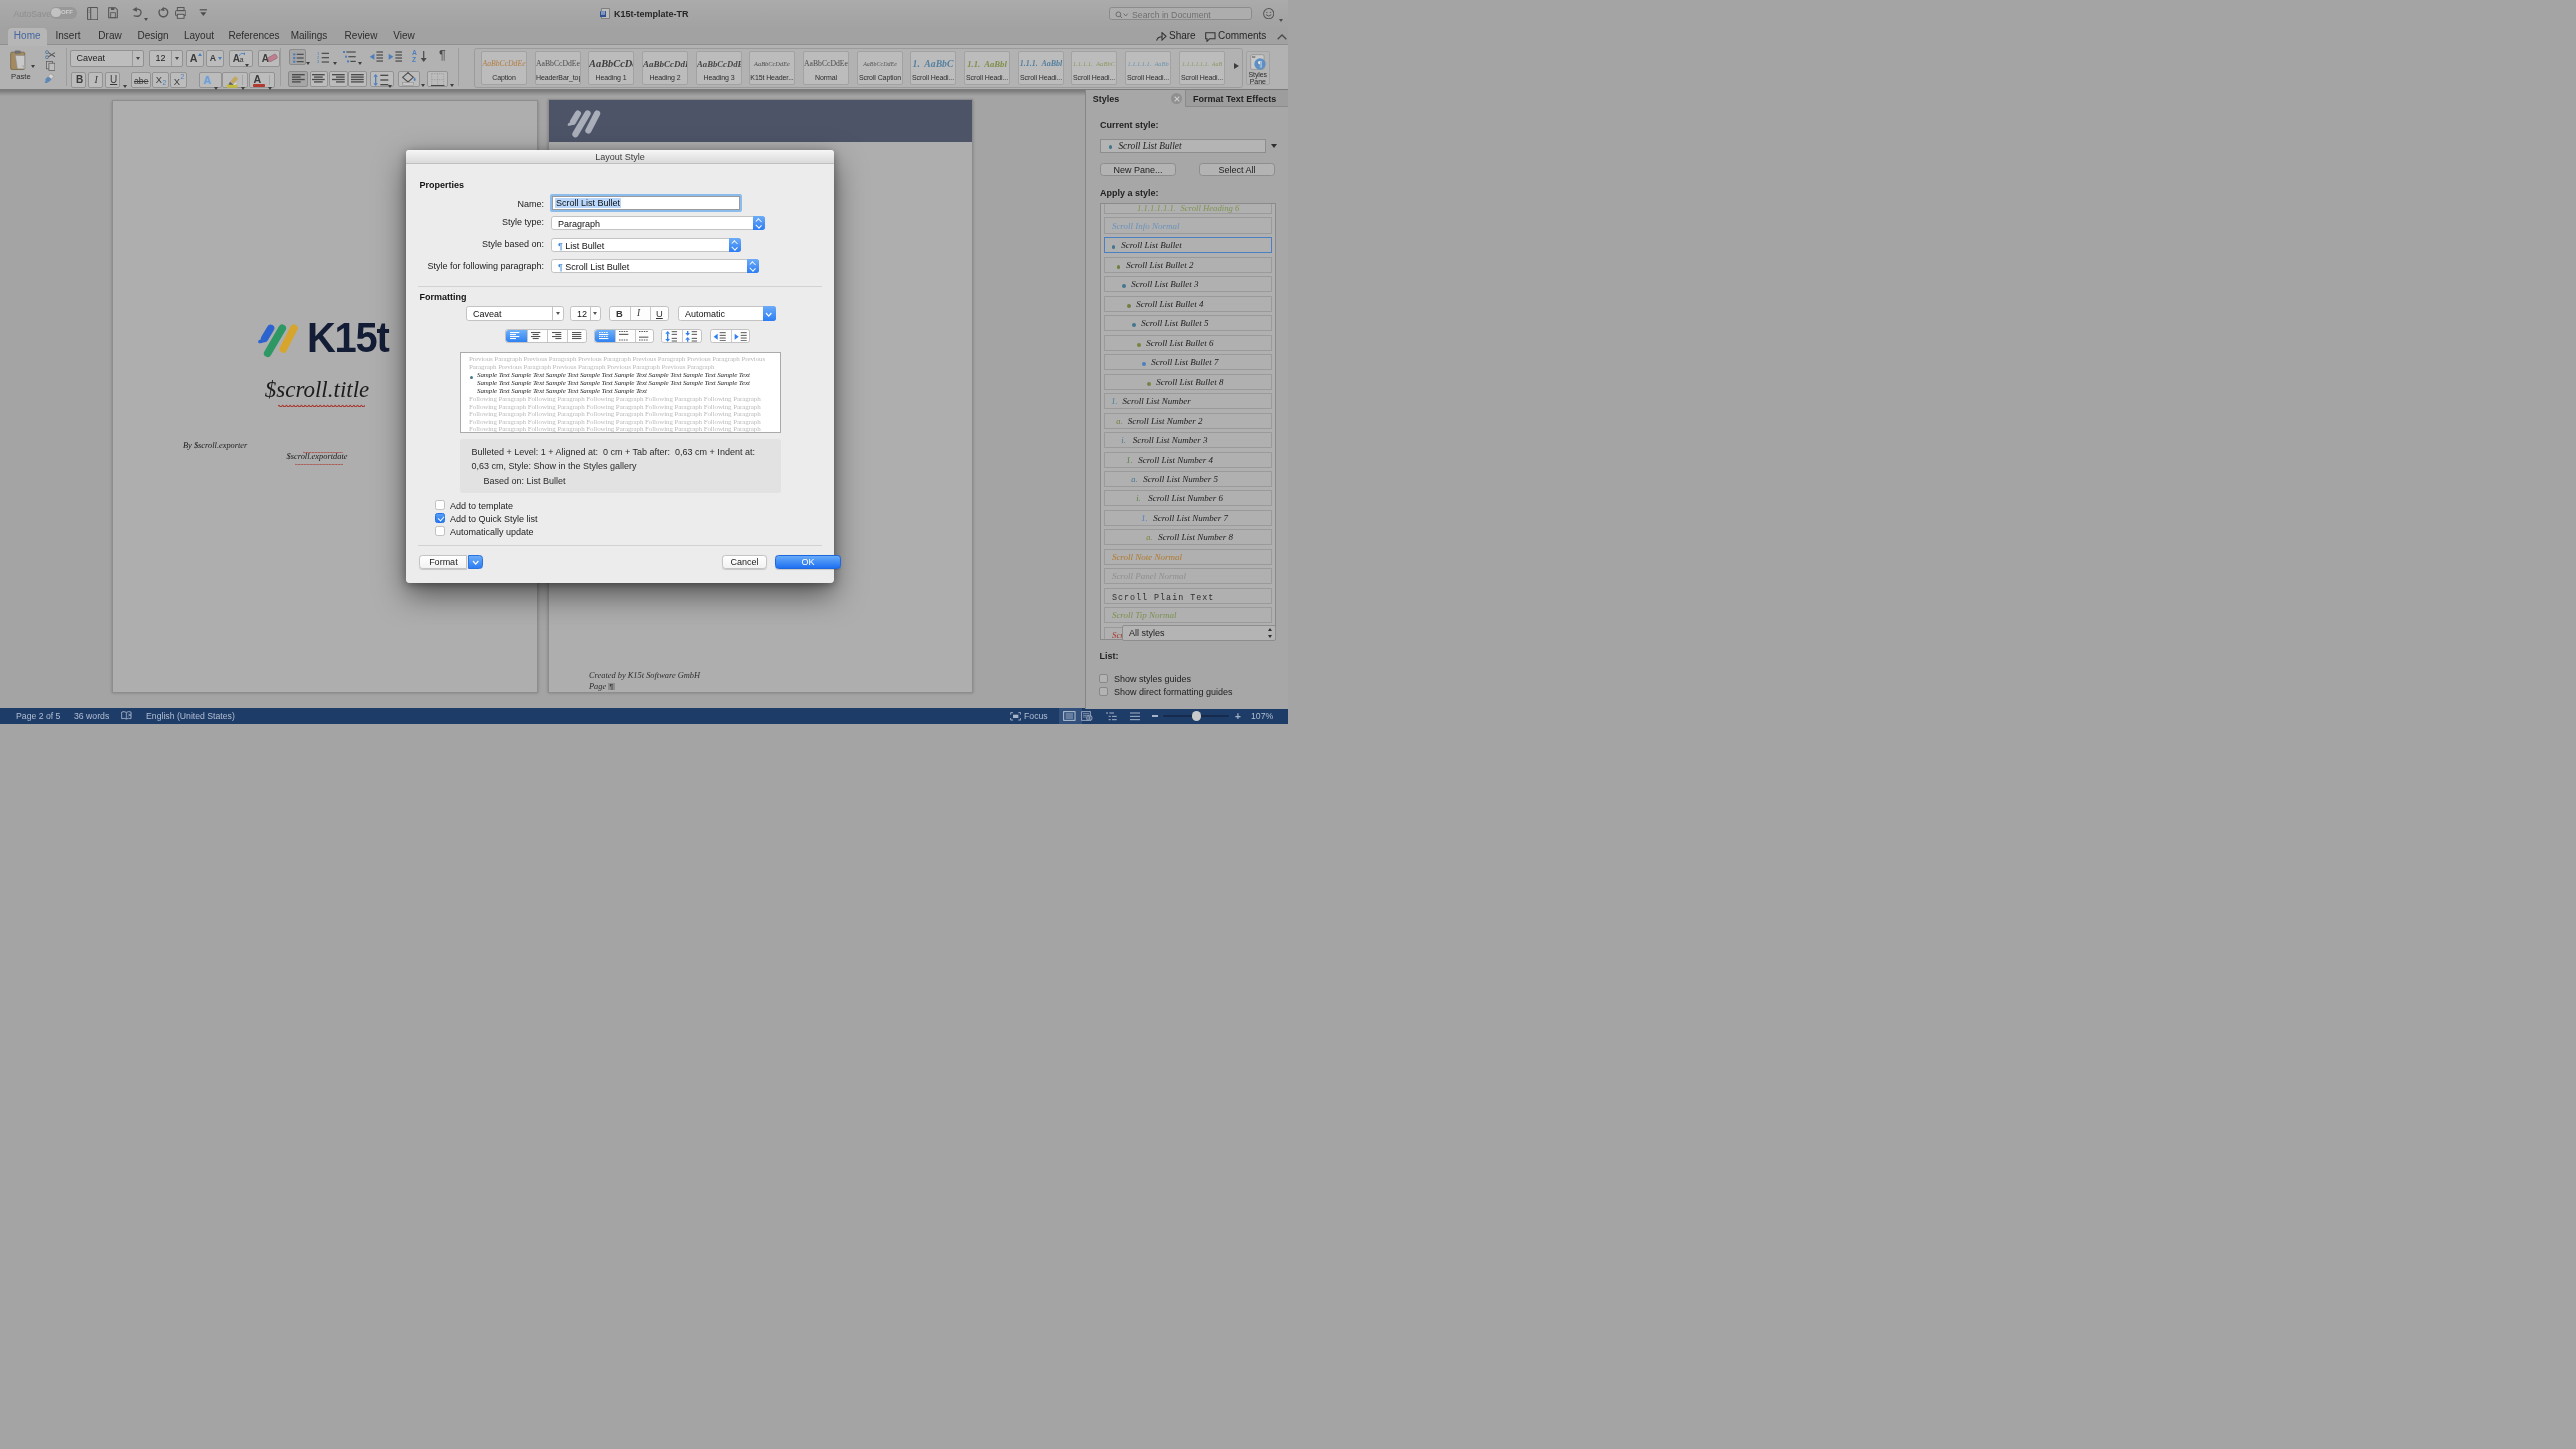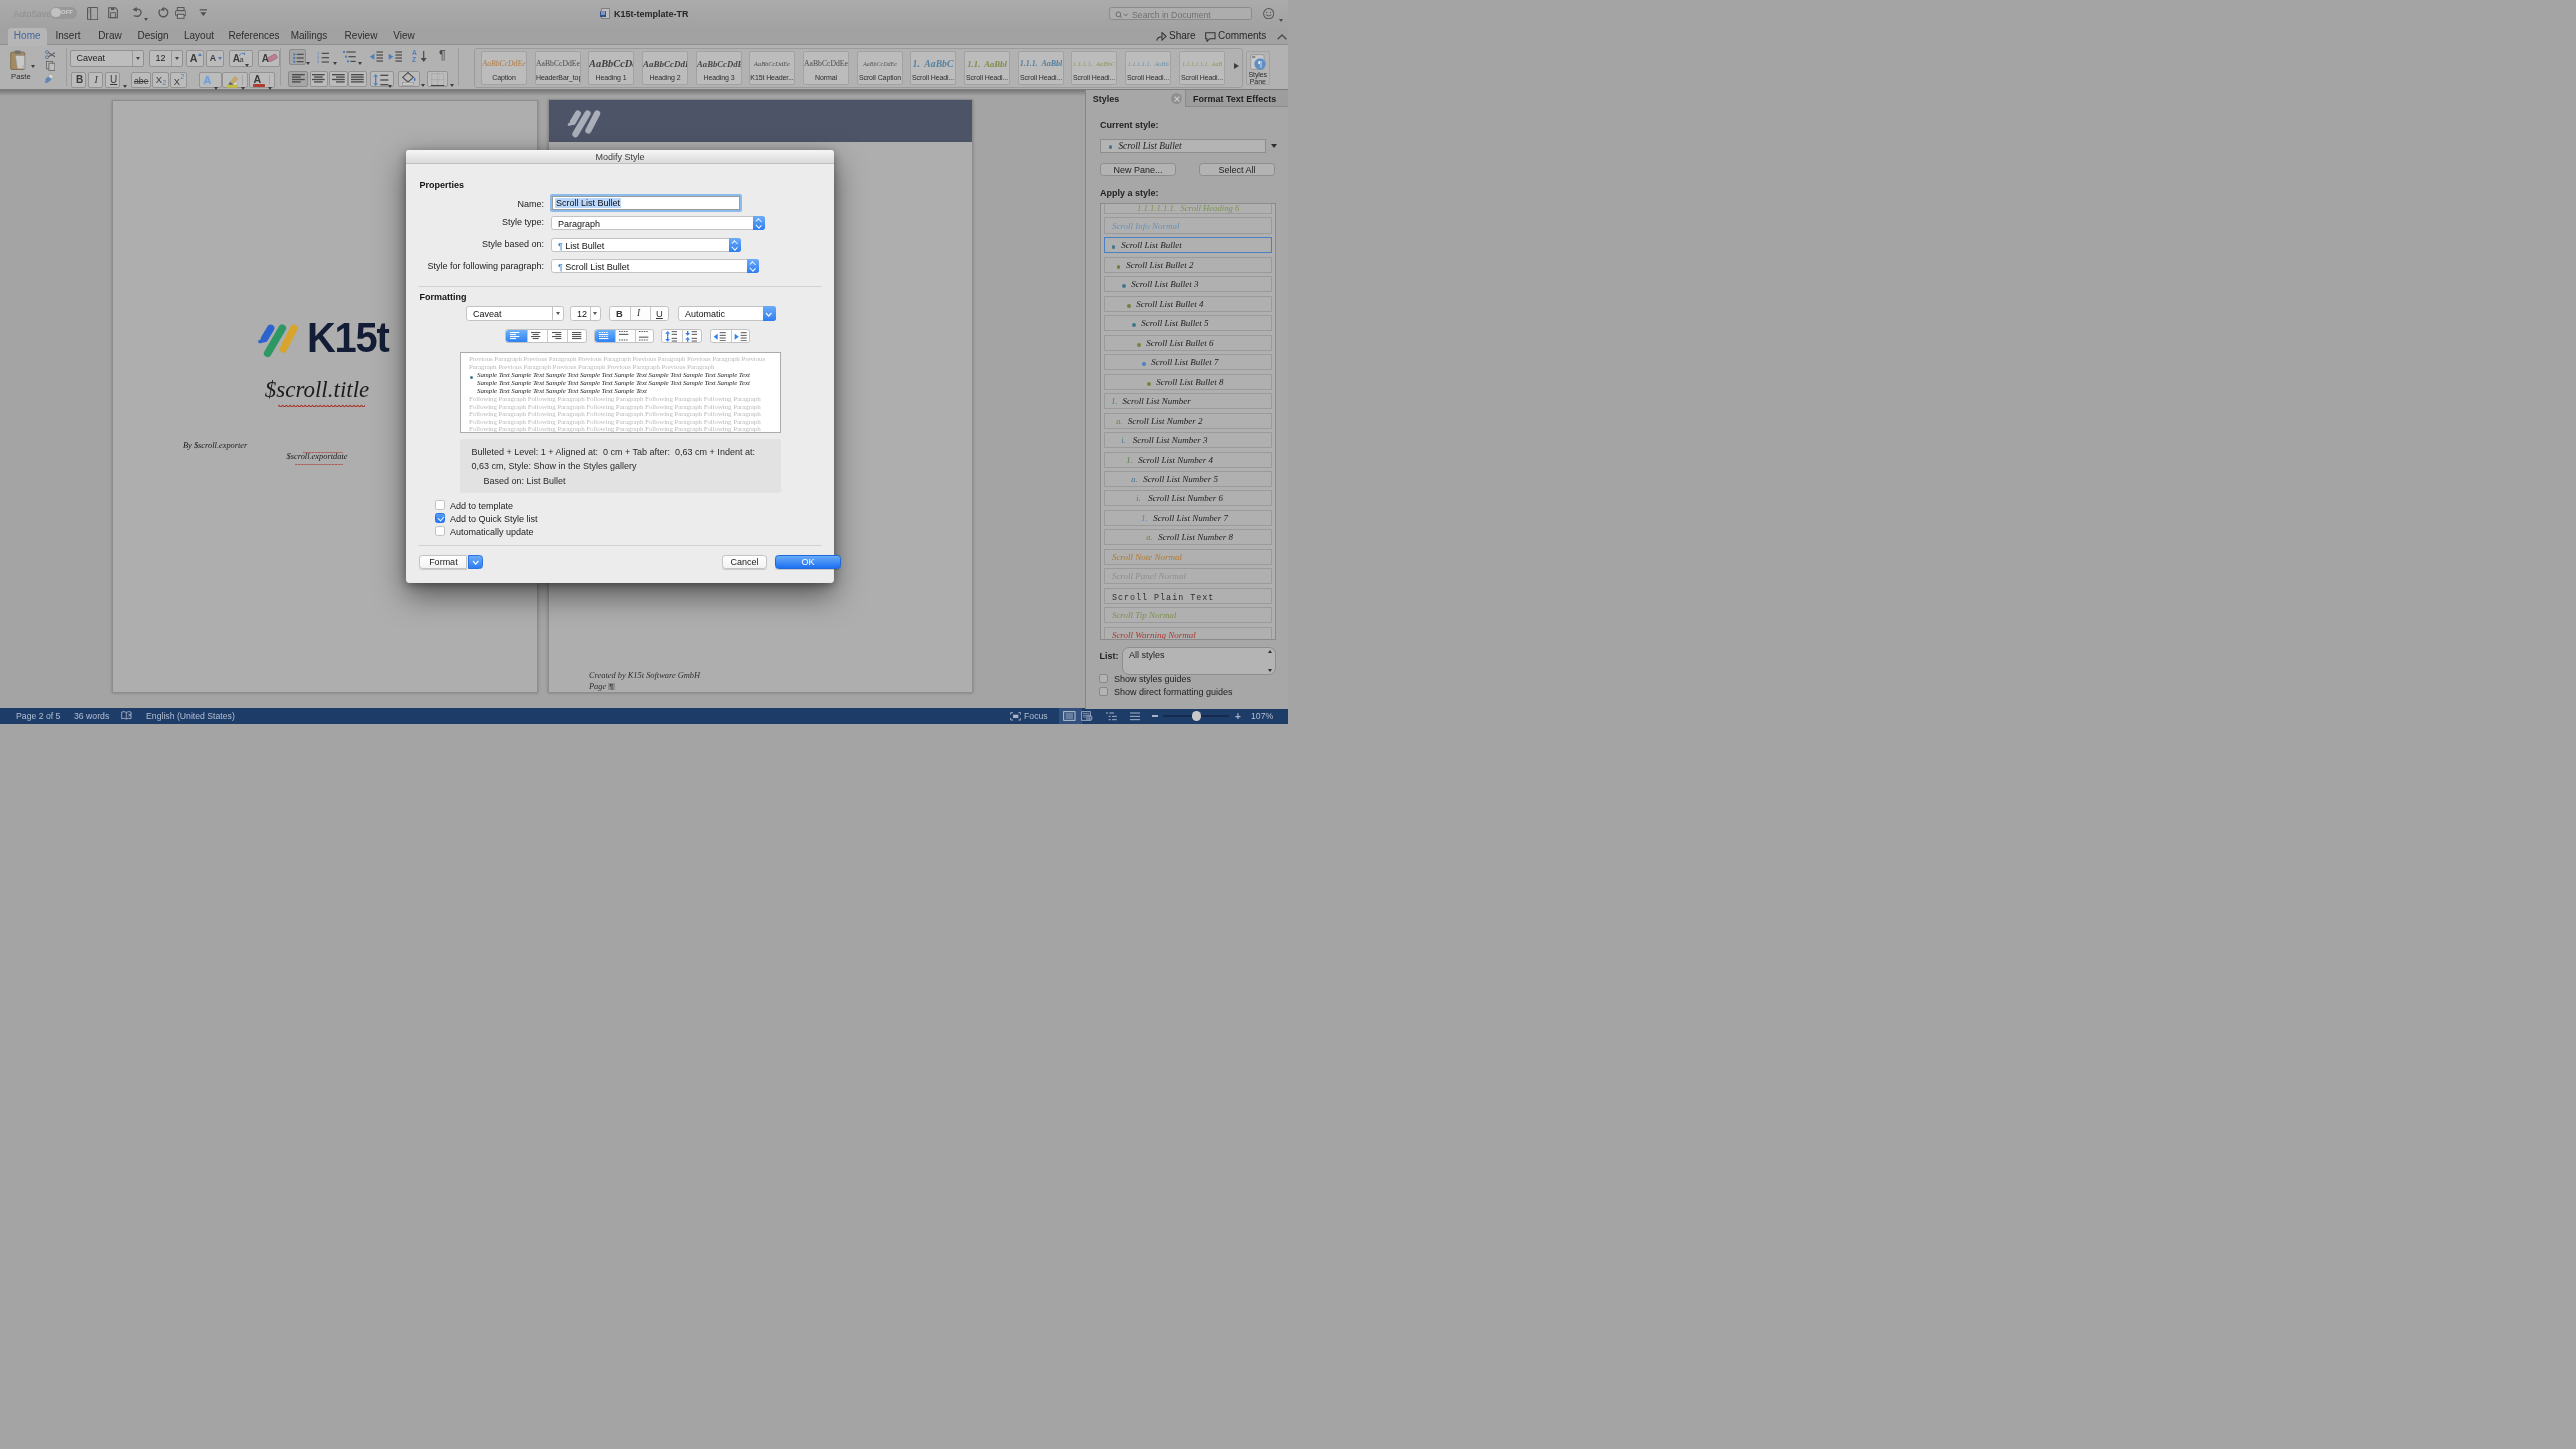--- a/index.html
+++ b/index.html
@@ -643,33 +643,33 @@
           <span class="t" style="left:6.7px;font-family:'Liberation Mono',monospace;font-size:8.4px;letter-spacing:1px;color:#2e2e2e;top:4px">Scroll Plain Text</span>
         </div>
 <div class="prow" style="top:403px">
           <span class="t script" style="left:6.7px;color:#7d9150">Scroll Tip Normal</span>
         </div>
 <div class="prow" style="top:423px">
           <span class="t script" style="left:6.7px;color:#a83a32">Scroll Warning Normal</span>
         </div>
 </div>
 <div class="ptxt" style="left:13.4px;top:561px;font-weight:700">List:</div>
-<div class="ab" style="left:36px;top:557px;width:154px;height:28px;background:#b4b4b4;border:0.7px solid #8d8d8d;border-radius:7px">
+<div class="ab" style="left:36px;top:535px;width:154px;height:16px;background:#b4b4b4;border:0.7px solid #8d8d8d;border-radius:2px">
         <span class="ab" style="left:6px;top:2.3px;font-size:9px;color:#1d1d1d">All styles</span>
         <span class="ab" style="right:2.7px;top:2px;width:0;height:0;border-left:2.7px solid transparent;border-right:2.7px solid transparent;border-bottom:3.7px solid #2e2e2e"></span>
         <span class="ab" style="right:2.7px;bottom:2px;width:0;height:0;border-left:2.7px solid transparent;border-right:2.7px solid transparent;border-top:3.7px solid #2e2e2e"></span>
       </div>
 <div class="pcheck" style="left:12.7px;top:584px"></div>
 <div class="ab" style="left:28px;top:584px;font-size:9px;color:#1d1d1d">Show styles guides</div>
 <div class="pcheck" style="left:12.7px;top:597px"></div>
 <div class="ab" style="left:28px;top:597px;font-size:9px;color:#1d1d1d">Show direct formatting guides</div>
 </div>
 </div>
 <div id="dialog">
-<div id="dtitle">Modify Style</div>
+<div id="dtitle">Layout Style</div>
 <div class="dbold" style="left:13.4px;top:29.5px">Properties</div>
 <div class="dlabr" style="left:0px;top:49px;width:138px">Name:</div>
 <div class="ab" style="left:144px;top:44px;width:192px;height:18px;border:2px solid #8cbcec;border-radius:2px;background:#fff">
       <div class="ab" style="left:0;top:0;right:0;bottom:0;border:0.7px solid #9a9a9a"></div>
       <span class="ab" style="left:3.4px;top:1.7px;font-size:9px;color:#111;background:#b9d7fb;padding:0 0.7px">Scroll List Bullet</span>
     </div>
 <div class="dlabr" style="left:0px;top:67px;width:138px">Style type:</div>
 <div class="dcombo" style="left:145px;top:66px;width:214px;height:14px">
       <span class="tx">Paragraph</span>
       <span class="stepper"></span>

